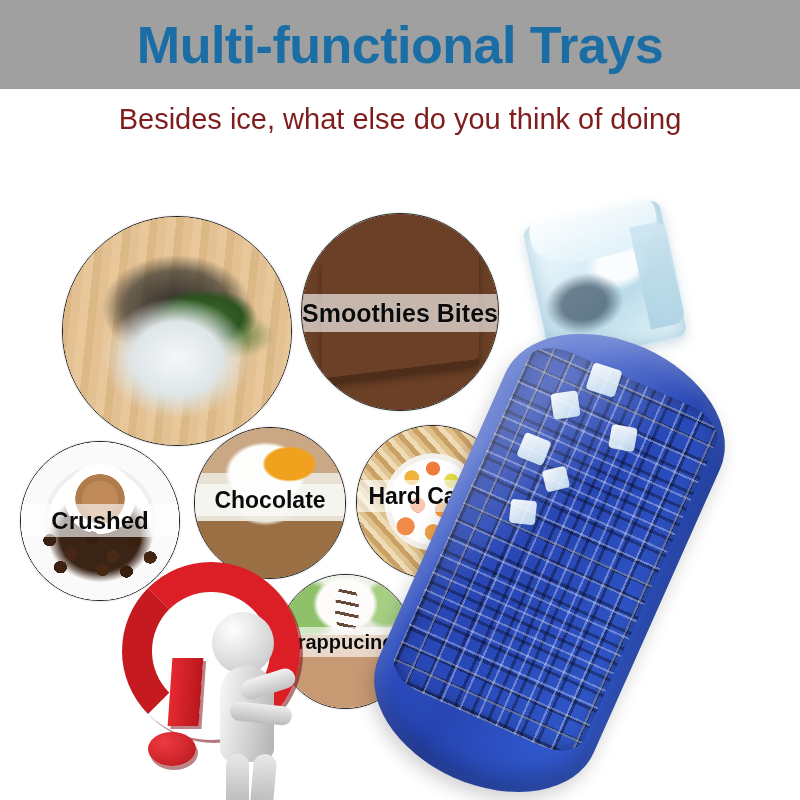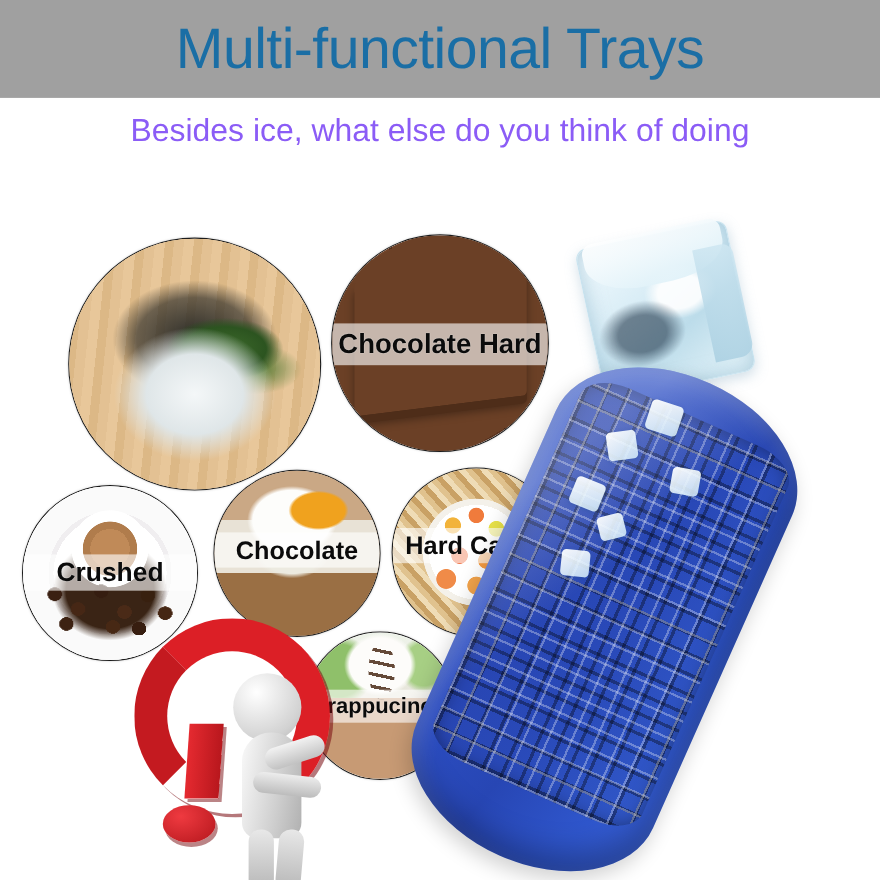--- a/index.html
+++ b/index.html
@@ -10,27 +10,27 @@
   }
   #page{position:absolute;inset:0;background:#ffffff;}
 
   
   .header-band{
     position:absolute;left:0;top:0;width:800px;height:89px;
     background:#a0a0a0;
     display:flex;align-items:center;justify-content:center;
   }
   .header-title{
-    font-size:52px;font-weight:normal;color:#1a6ea5;
+    font-size:52px;font-weight:bold;color:#1a6ea5;
     letter-spacing:-0.5px;line-height:1;white-space:nowrap;
     font-family:"Liberation Sans","DejaVu Sans",sans-serif;
   }
   .subtitle{
     position:absolute;left:50px;top:100px;width:700px;
-    text-align:center;color:#8b5cf6;font-size:29px;line-height:1.33;
+    text-align:center;color:#7f1d1d;font-size:29px;line-height:1.33;
     font-family:"Liberation Sans","DejaVu Sans",sans-serif;
   }
 
   
   .circle{
     position:absolute;border-radius:50%;overflow:hidden;
     border:1.6px solid #1c1c1c;
     box-shadow:0 0 2px rgba(0,0,0,.25);
   }
   .circle .photo{position:absolute;inset:0;}
@@ -260,21 +260,21 @@
 
   <div class="circle" style="left:62px;top:216px;width:228px;height:228px;">
     <div class="photo ph-crushed"></div>
   </div>
 
   <div class="circle" style="left:301px;top:213px;width:196px;height:196px;">
     <div class="photo ph-choc">
         <div class="bar"></div>
       </div>
     <div class="label-band" style="top:80px;height:38px;">
-      <span class="label-text" style="font-size:25px;">Chocolate Hard</span>
+      <span class="label-text" style="font-size:25px;">Smoothies Bites</span>
     </div>
   </div>
 
   <div class="circle" style="left:20px;top:441px;width:158px;height:158px;">
     <div class="photo ph-coffee">
         <div class="beans"></div>
       </div>
     <div class="label-band" style="top:62px;height:33px;">
       <span class="label-text" style="font-size:24px;">Crushed</span>
     </div>

